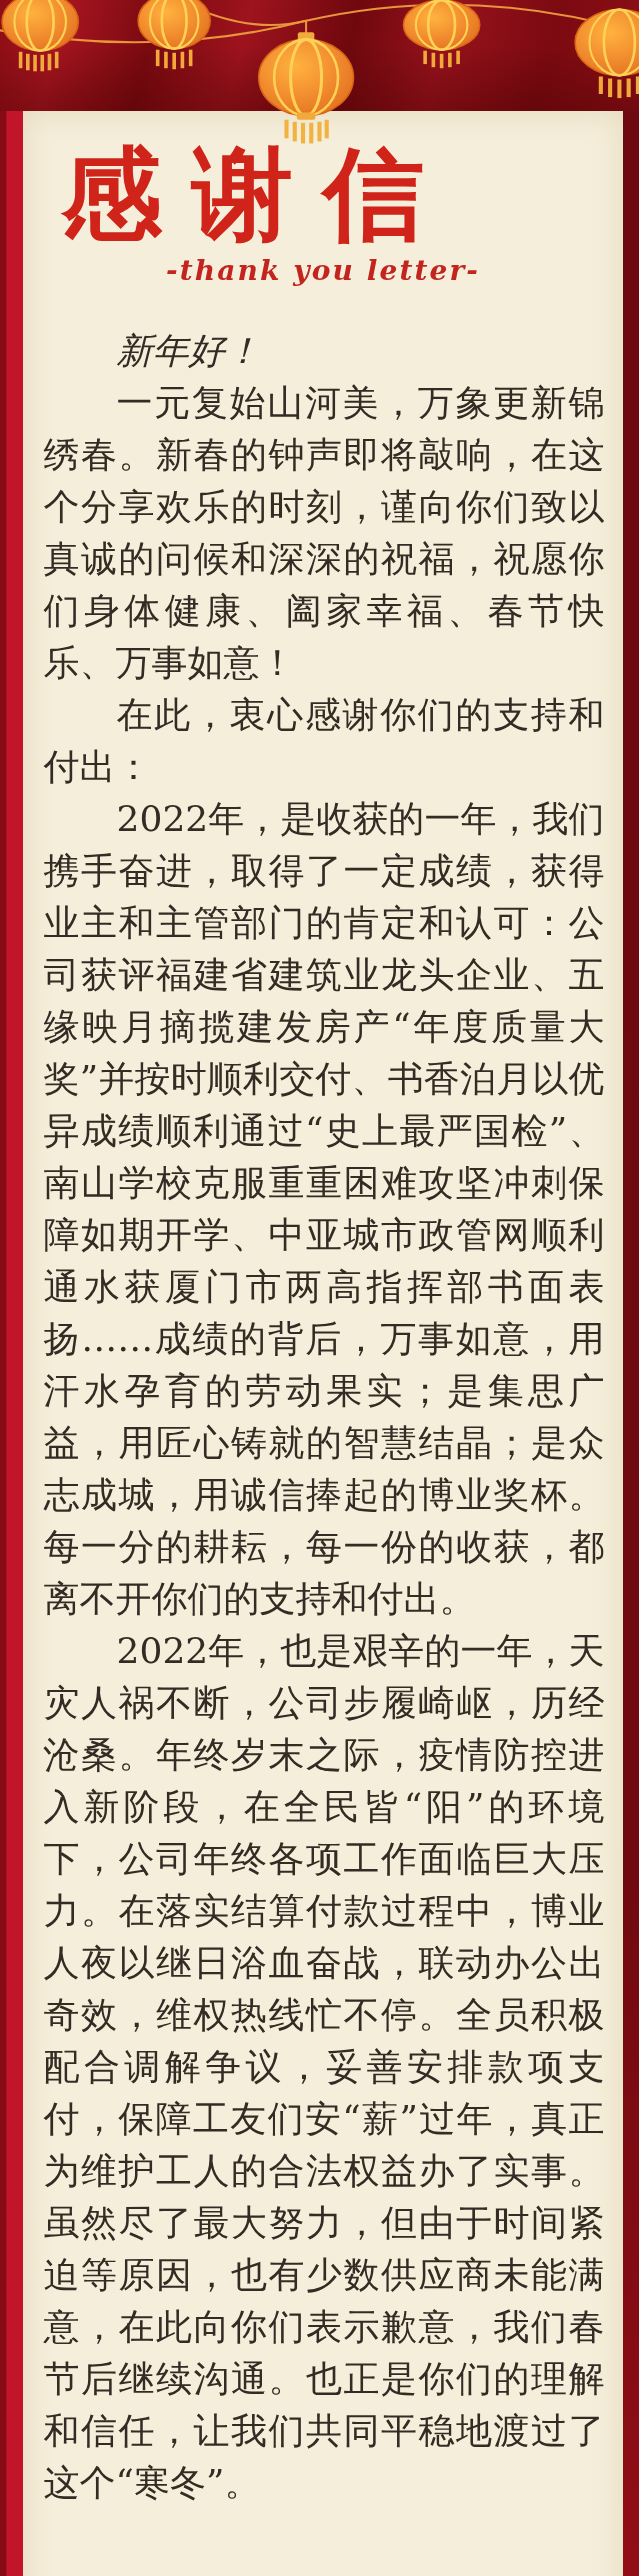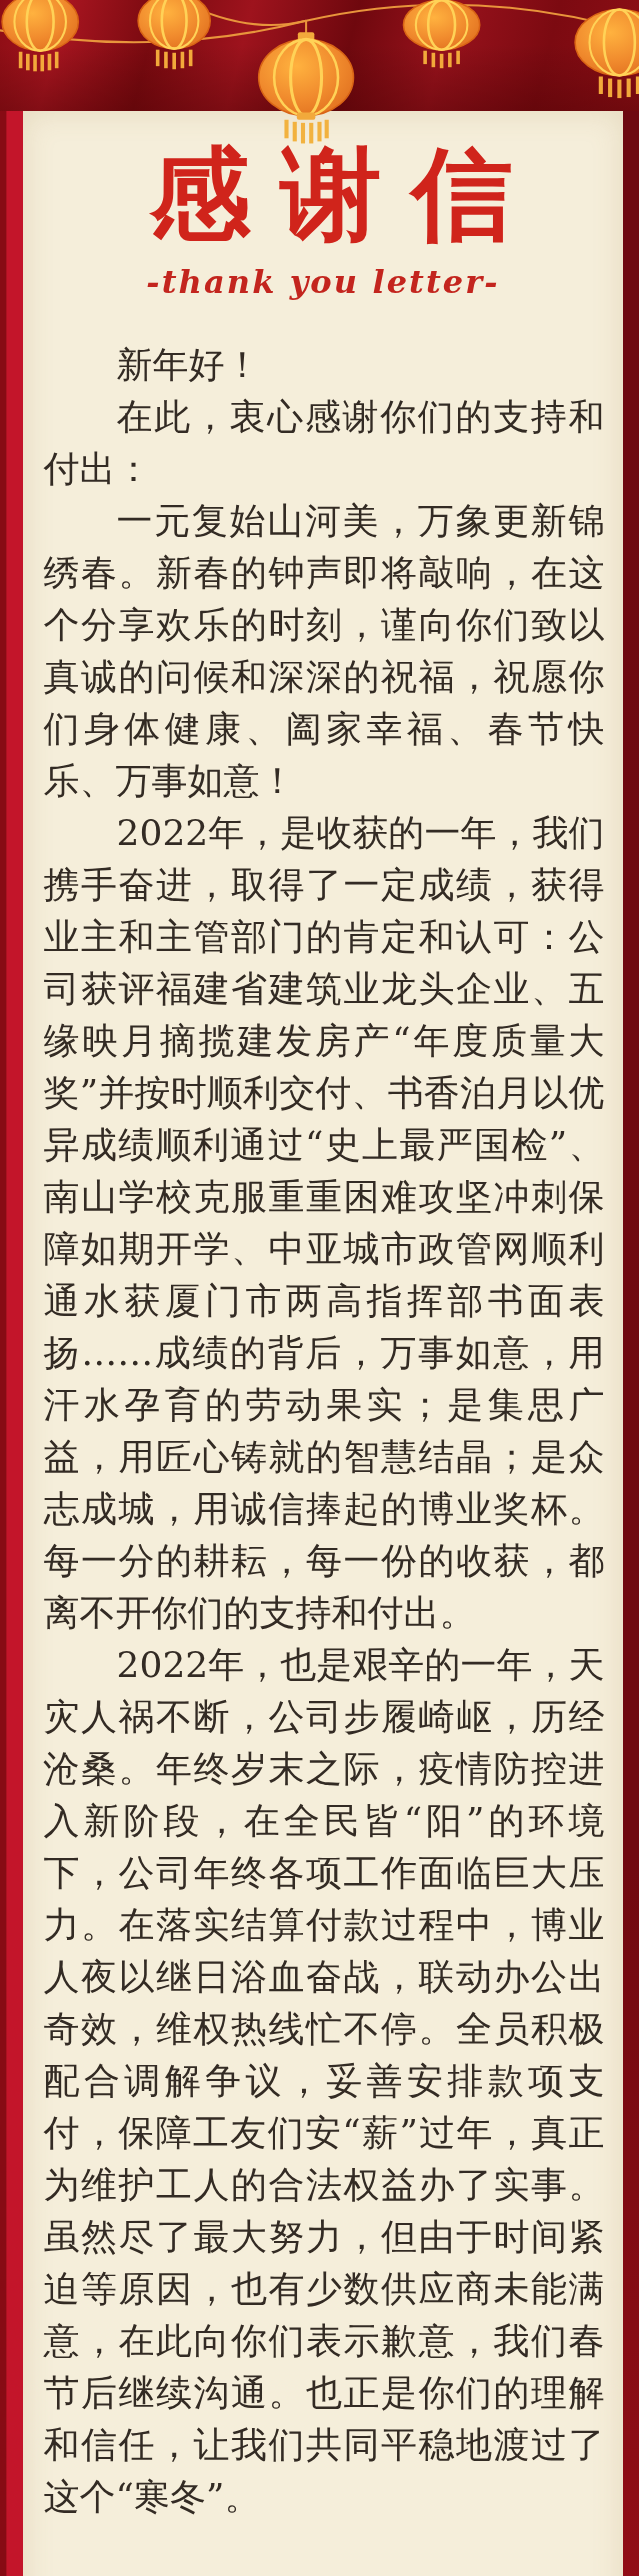--- a/index.html
+++ b/index.html
@@ -18,49 +18,49 @@
   .border-left{position:absolute;left:0;top:111px;width:23px;height:3163px;z-index:1;
     background:linear-gradient(90deg,#870B14 0px,#870B14 6.2px,#C3152A 6.7px,#C3152A 100%);}
   .border-right{position:absolute;left:623px;top:111px;width:16.5px;height:3163px;z-index:1;
     background:linear-gradient(180deg,#6E0911 0%,#700910 55%,#9C0F18 85%,#C41521 100%);}
 
   
   .paper{position:absolute;left:23px;top:111px;width:600px;height:3331px;z-index:3;
     background:#F5EEDA;
     clip-path:polygon(0 0,100% 0,100% 94.66%,73% 98.6%,54% 100%,37% 99.4%,0 95.2%);
     box-shadow:inset 0 0 31px rgba(160,120,60,.18);}
-  .title{margin:30px 0 0 16px;text-align:center;font-size:101px;line-height:1.05;
+  .title{margin:30px 0 0 8px;font-size:101px;line-height:1.05;
     font-weight:bold;color:#D0241B;letter-spacing:30px;padding-left:30px;}
-  .subtitle{margin-top:16px;text-align:center;font-size:32px;font-weight:bold;
+  .subtitle{margin-top:7px;text-align:center;font-size:28px;font-weight:bold;
     font-style:italic;color:#C3251E;letter-spacing:2.1px;}
   .letter-body{margin:38px 18.5px 0 20.6px;font-size:36px;line-height:52px;color:#332B24;
     text-align:justify;}
   .letter-body p{margin:0;text-indent:73px;}
   .letter-body p.salutation{text-indent:0;}
-  #paragraphs p:first-child{margin-top:6px;}
+  #paragraphs p:first-child{margin-top:6px;font-style:italic;}
 
   .lanterns-top{position:absolute;left:0;top:0;width:640px;height:155px;z-index:4;}
 </style>
 </head>
 <body>
 
 <div id="page">
 
   <div class="curtain"></div>
   <div class="border-left"></div>
   <div class="border-right"></div>
 
   <div class="paper">
     <h1 class="title">感谢信</h1>
     <div class="subtitle">-thank you letter-</div>
     <div class="letter-body">
       <div id="paragraphs">
           <p>新年好！</p>
+          <p>一元复始山河美，万象更新锦绣春。新春的钟声即将敲响，在这个分享欢乐的时刻，谨向你们致以真诚的问候和深深的祝福，祝愿你们身体健康、阖家幸福、春节快乐、万事如意！</p>
           <p>在此，衷心感谢你们的支持和付出：</p>
-          <p>一元复始山河美，万象更新锦绣春。新春的钟声即将敲响，在这个分享欢乐的时刻，谨向你们致以真诚的问候和深深的祝福，祝愿你们身体健康、阖家幸福、春节快乐、万事如意！</p>
           <p>2022年，是收获的一年，我们携手奋进，取得了一定成绩，获得业主和主管部门的肯定和认可：公司获评福建省建筑业龙头企业、五缘映月摘揽建发房产“年度质量大奖”并按时顺利交付、书香泊月以优异成绩顺利通过“史上最严国检”、南山学校克服重重困难攻坚冲刺保障如期开学、中亚城市政管网顺利通水获厦门市两高指挥部书面表扬……成绩的背后，万事如意，用汗水孕育的劳动果实；是集思广益，用匠心铸就的智慧结晶；是众志成城，用诚信捧起的博业奖杯。每一分的耕耘，每一份的收获，都离不开你们的支持和付出。</p>
           <p>2022年，也是艰辛的一年，天灾人祸不断，公司步履崎岖，历经沧桑。年终岁末之际，疫情防控进入新阶段，在全民皆“阳”的环境下，公司年终各项工作面临巨大压力。在落实结算付款过程中，博业人夜以继日浴血奋战，联动办公出奇效，维权热线忙不停。全员积极配合调解争议，妥善安排款项支付，保障工友们安“薪”过年，真正为维护工人的合法权益办了实事。虽然尽了最大努力，但由于时间紧迫等原因，也有少数供应商未能满意，在此向你们表示歉意，我们春节后继续沟通。也正是你们的理解和信任，让我们共同平稳地渡过了这个“寒冬”。</p>
         </div>
     </div>
   </div>
 
   <svg class="lanterns-top" viewBox="0 0 1242 300">
     <defs>
       <radialGradient id="lanO" cx="40%" cy="35%" r="80%">
         <stop offset="0%" stop-color="#FFB23F"></stop>

